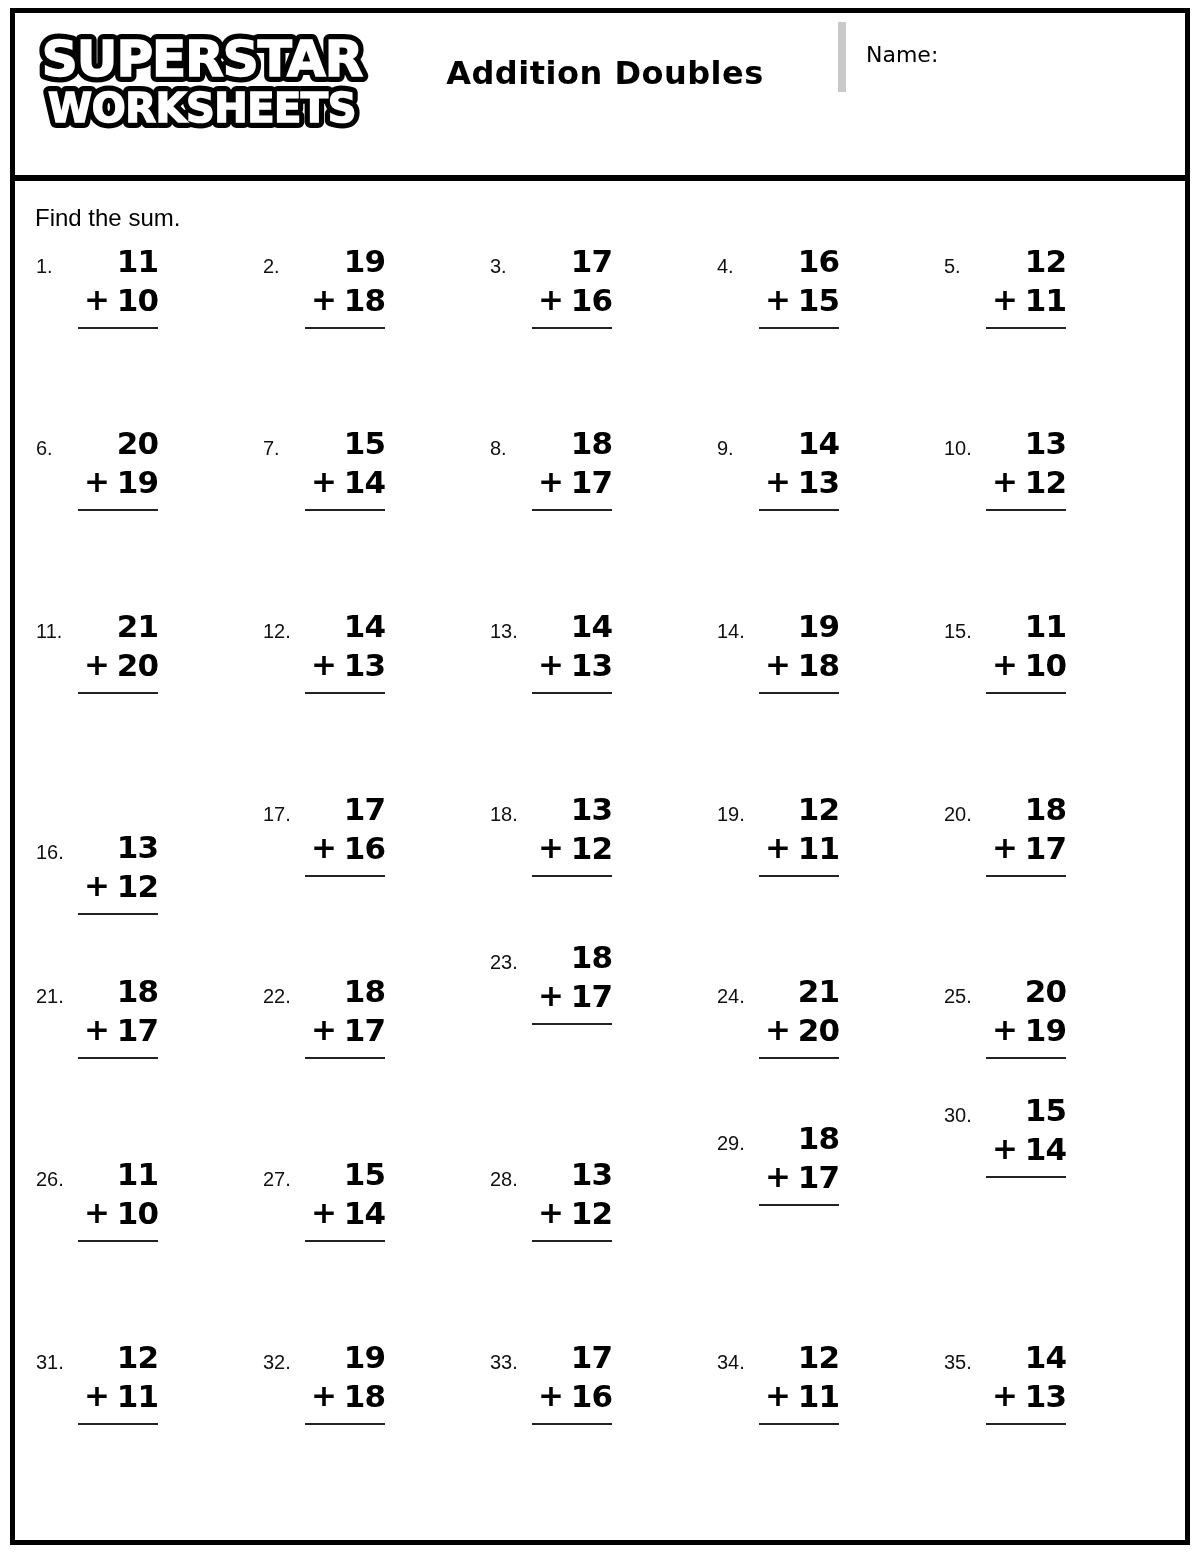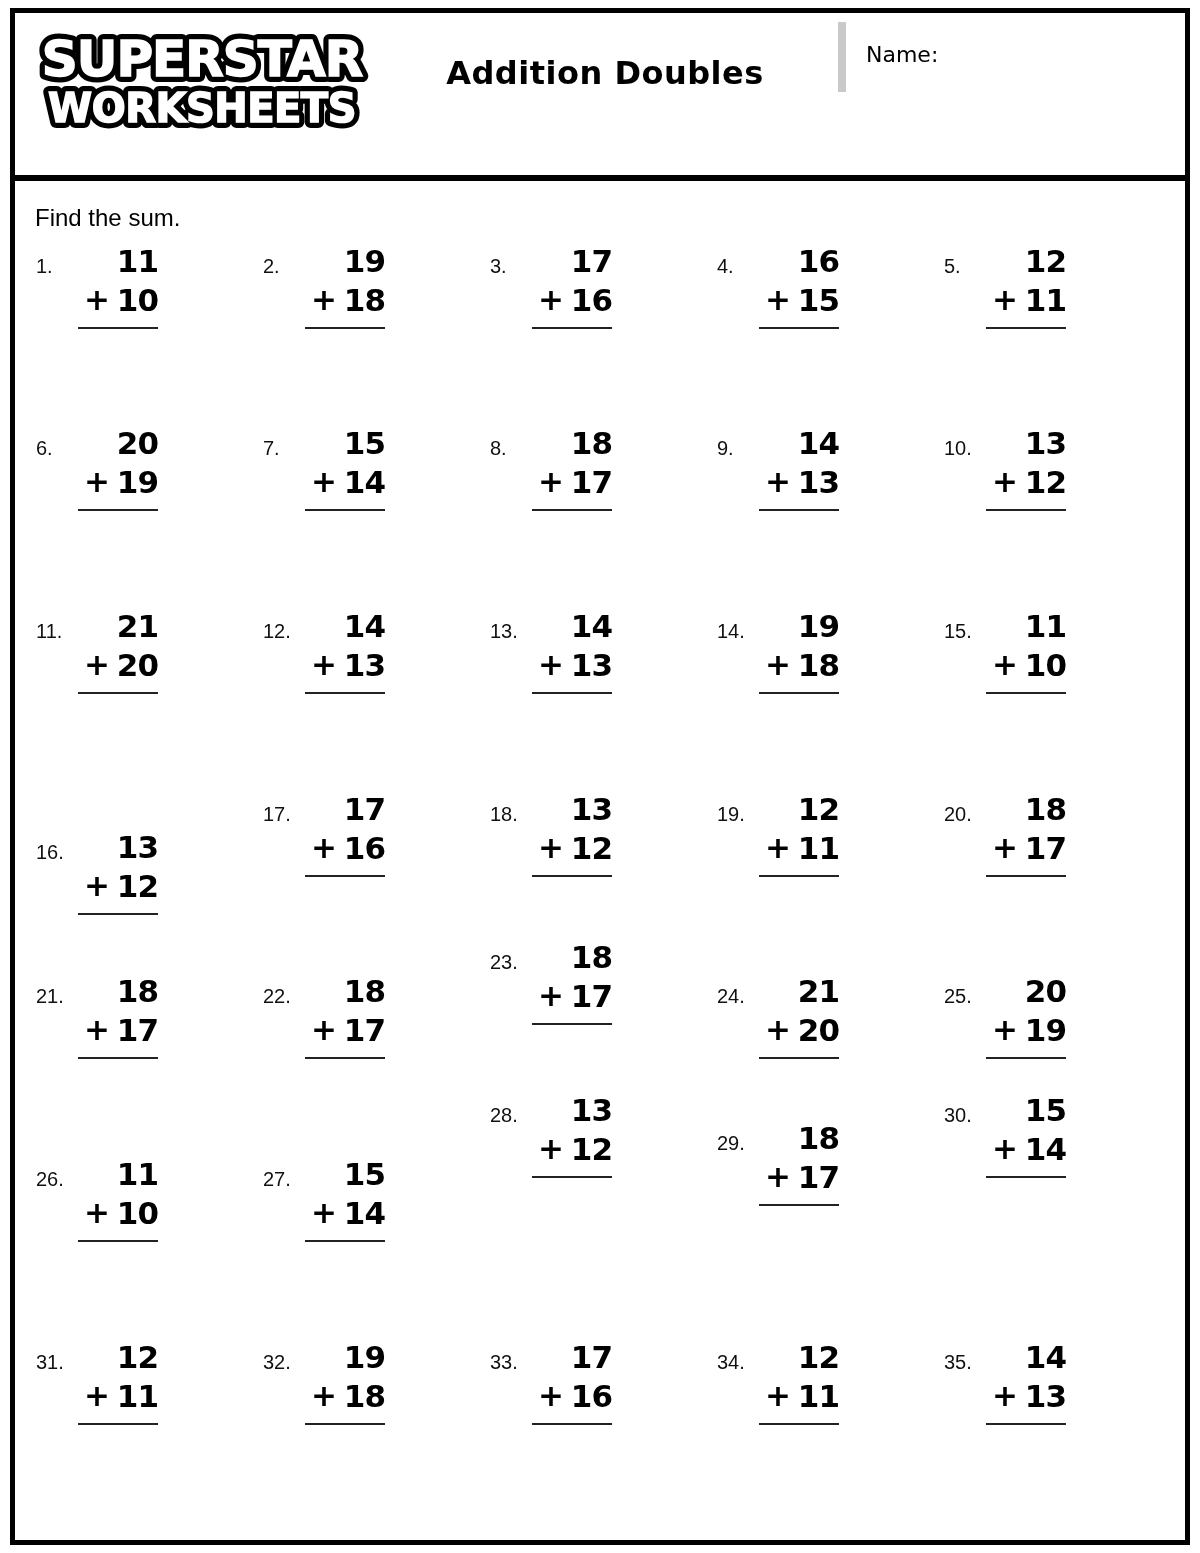--- a/index.html
+++ b/index.html
@@ -236,21 +236,21 @@
       <span class="operand op2">10</span>
       <div class="answer-line"></div>
     </div>
     <div class="problem" style="left: 263px; top: 1158px;">
       <span class="pnum">27.</span>
       <span class="operand op1">15</span>
       <span class="plus">+</span>
       <span class="operand op2">14</span>
       <div class="answer-line"></div>
     </div>
-    <div class="problem" style="left: 490px; top: 1094px;">
+    <div class="problem" style="left: 490px; top: 1158px;">
       <span class="pnum">28.</span>
       <span class="operand op1">13</span>
       <span class="plus">+</span>
       <span class="operand op2">12</span>
       <div class="answer-line"></div>
     </div>
     <div class="problem" style="left: 717px; top: 1122px;">
       <span class="pnum">29.</span>
       <span class="operand op1">18</span>
       <span class="plus">+</span>

